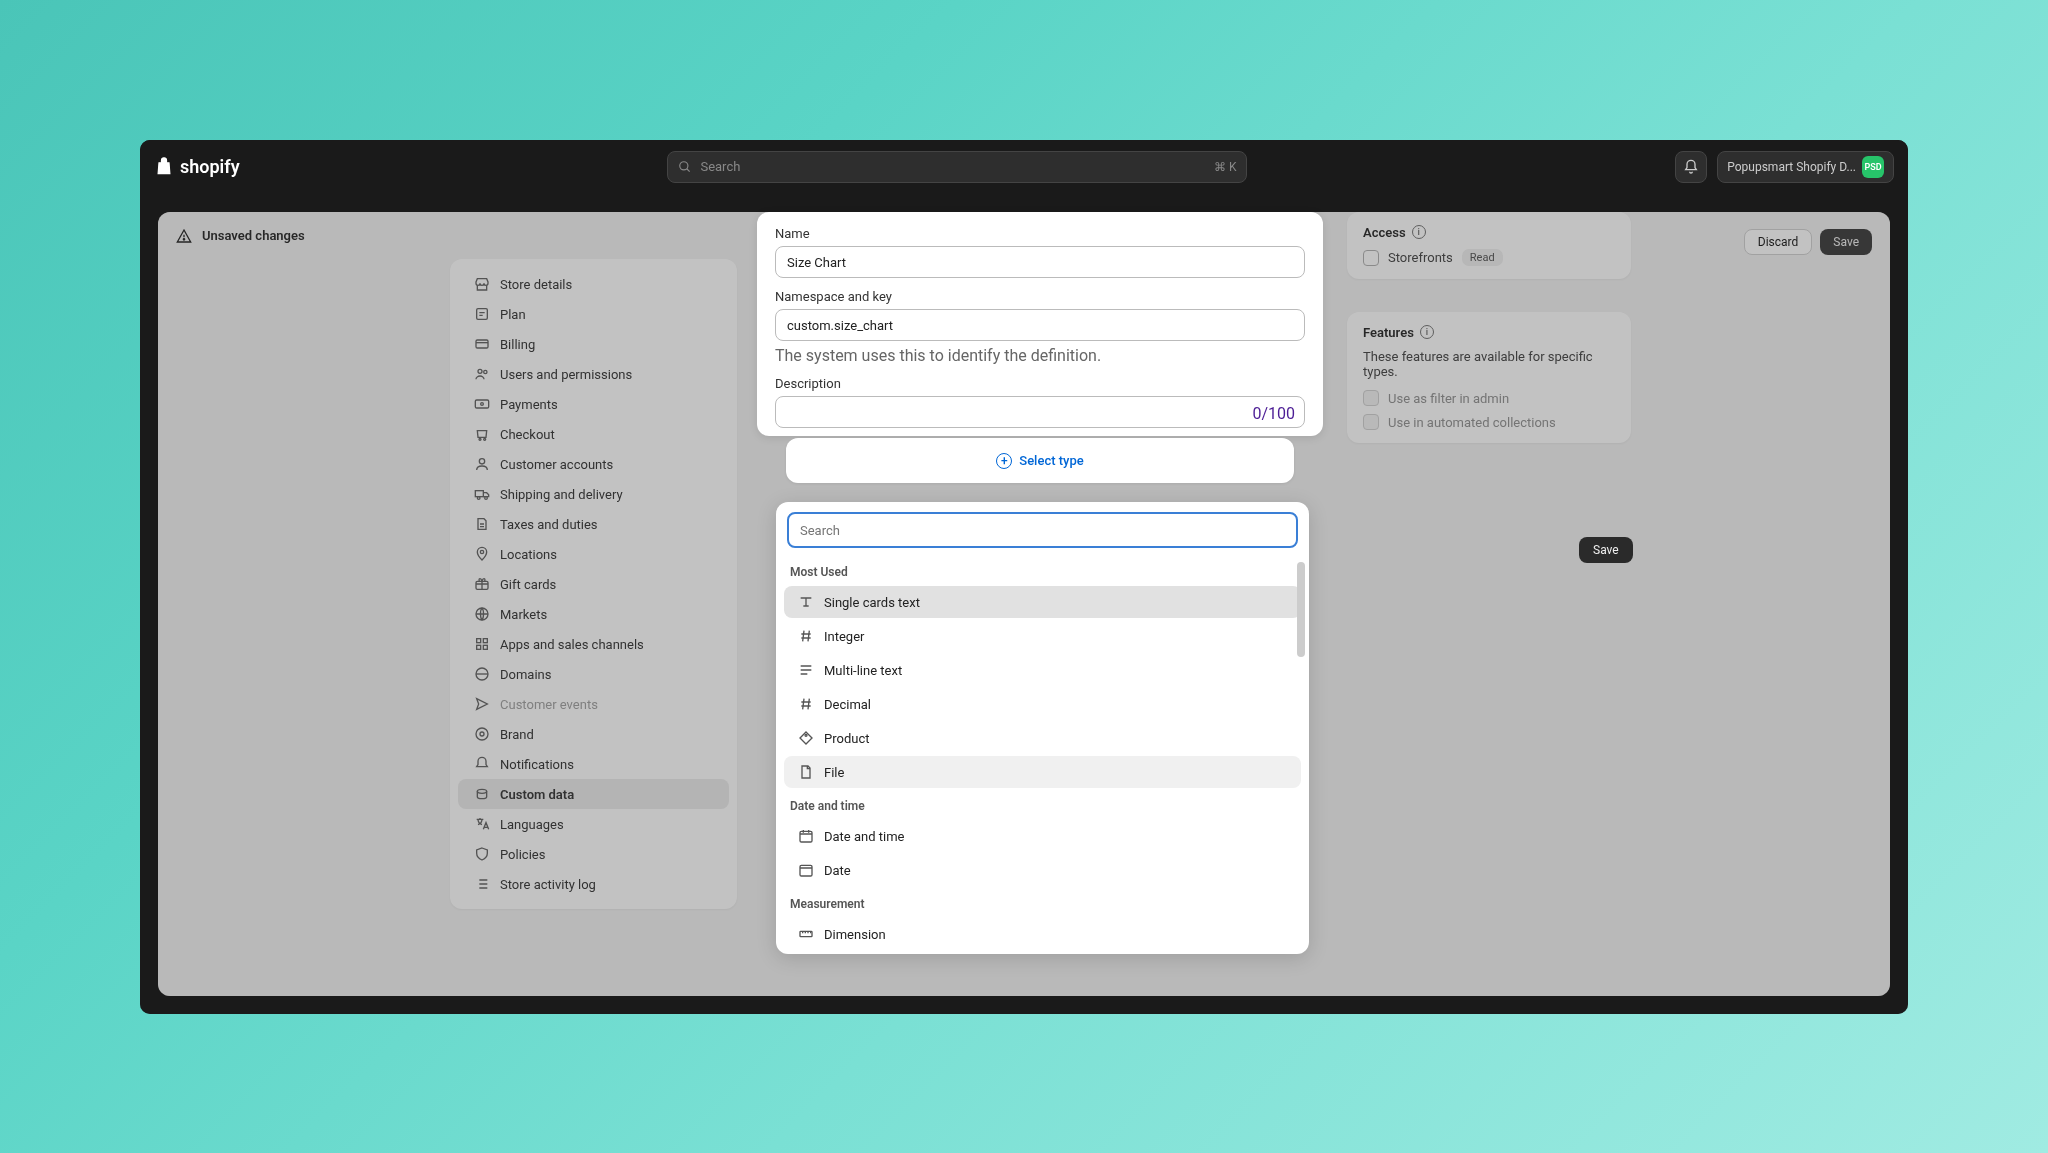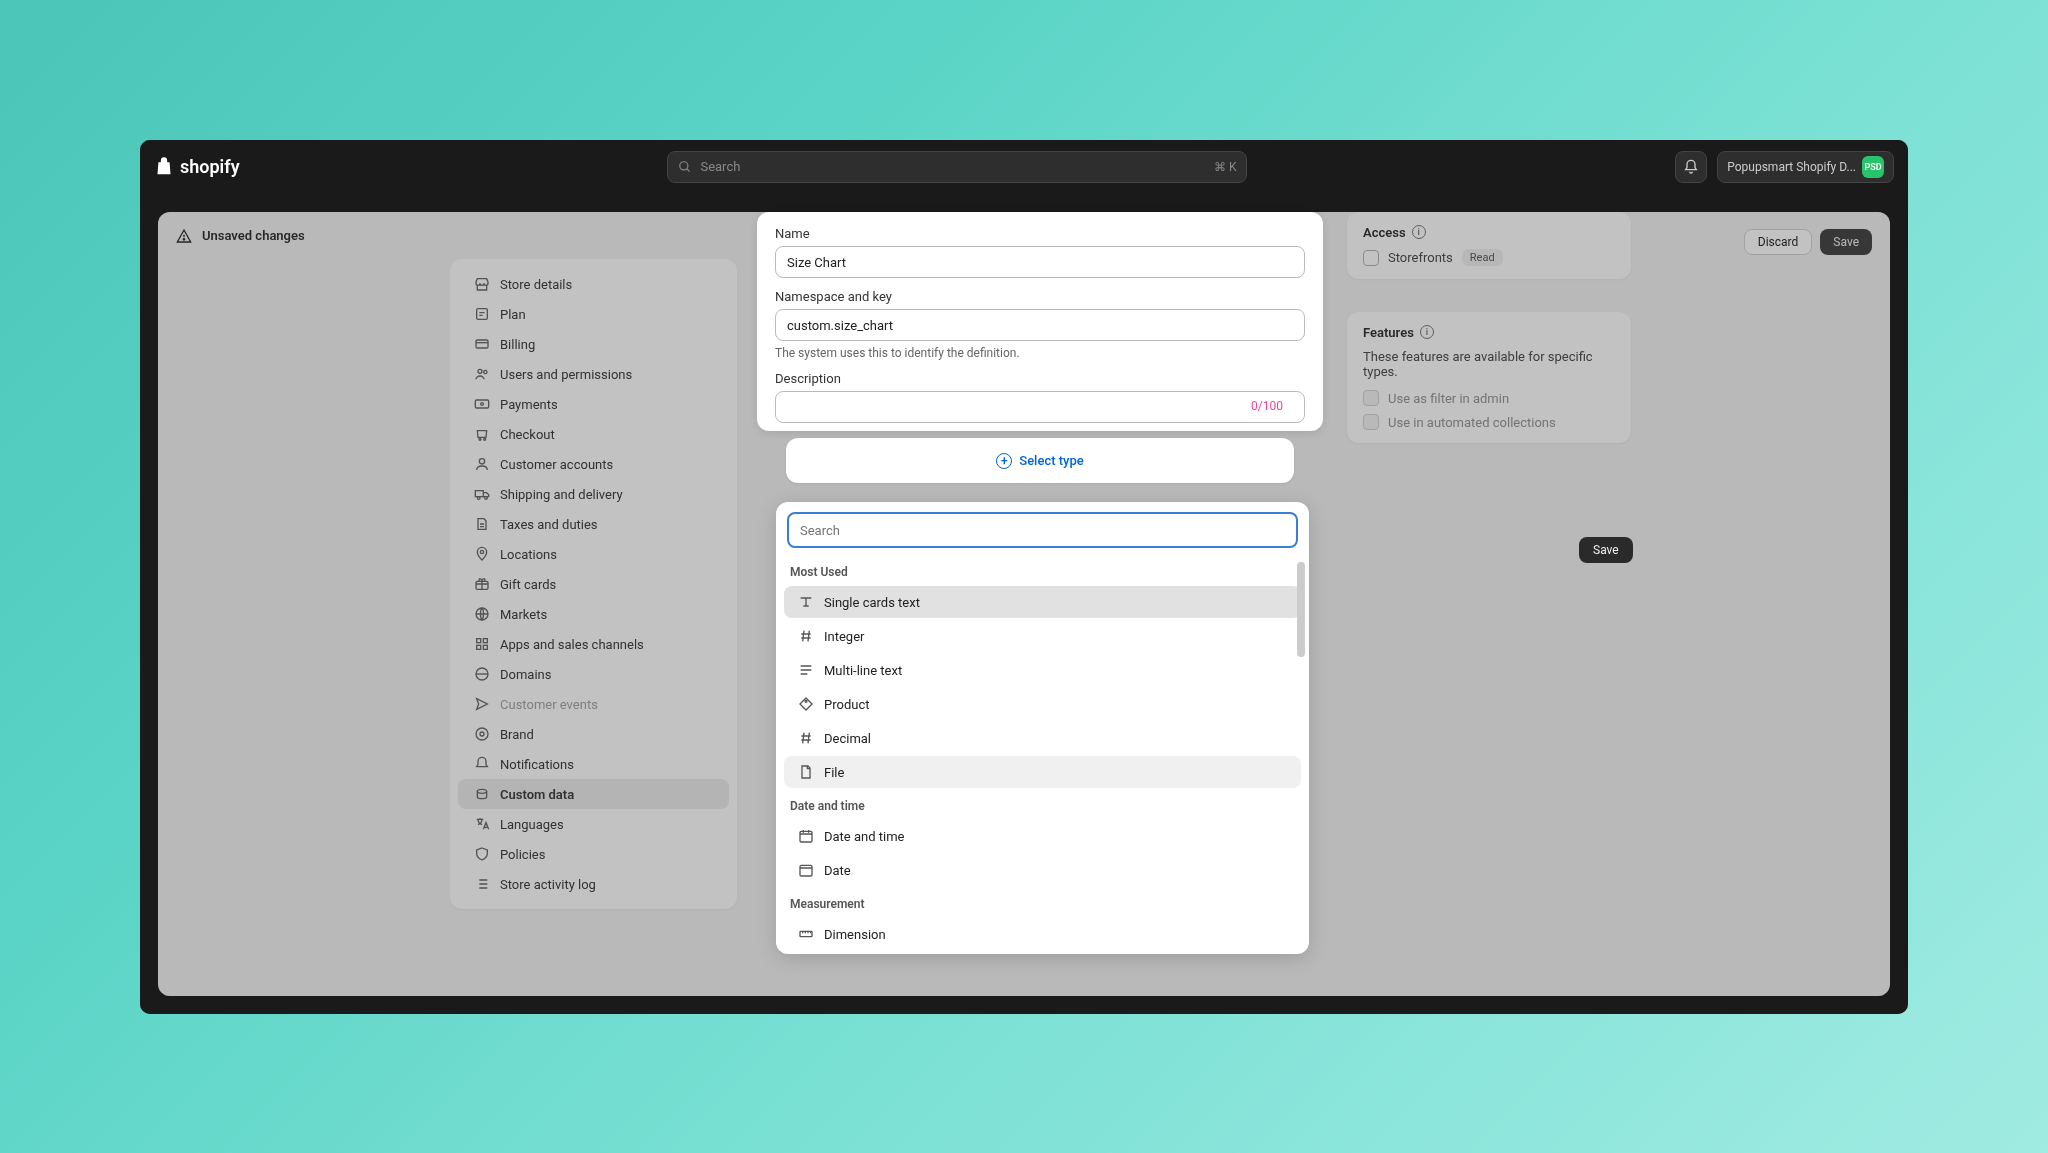--- a/index.html
+++ b/index.html
@@ -29,23 +29,23 @@
 .sidebar-card { position: absolute; left: 292px; top: 47px; width: 287px; background: #fff; border-radius: 12px; padding: 10px 0; box-shadow: 0 1px 2px rgba(0,0,0,0.05); }
 .side-item { display: flex; align-items: center; gap: 10px; padding: 7px 16px; font-size: 13px; color: #222; border-radius: 8px; margin: 0 8px; }
 .side-item.active { background: #eaeaea; font-weight: 600; }
 .side-item.muted { color: #999; }
 .side-icon { width: 16px; height: 16px; color: #555; flex-shrink: 0; }
 
 .form-card { position: absolute; left: 599px; top: 0px; width: 566px; background: #fff; border-radius: 12px; padding: 14px 18px 4px 18px; box-shadow: 0 2px 8px rgba(0,0,0,0.1); z-index: 5; }
 .field-label { font-size: 13px; color: #333; margin-bottom: 5px; }
 .text-input { width: 100%; height: 32px; border: 1px solid #bbb; border-radius: 8px; padding: 0 11px; font-size: 13px; color: #222; }
 .field-group { margin-bottom: 11px; }
-.help-text { font-size: 12px; color: #666; margin-top: 5px; }
+.help-text { font-size: 16px; color: #666; margin-top: 5px; }
 .desc-wrap { position: relative; }
-.char-count { position: absolute; right: 22px; top: 8px; font-size: 12px; color: #ec4899; }
+.char-count { position: absolute; right: 10px; top: 8px; font-size: 16px; color: #4c1d95; }
 
 .select-type-card { position: absolute; left: 628px; top: 226px; width: 508px; height: 45px; background: #fff; border-radius: 12px; display: flex; align-items: center; justify-content: center; gap: 7px; color: #0066d6; font-size: 13px; font-weight: 500; box-shadow: 0 1px 3px rgba(0,0,0,0.08); z-index: 5; }
 .plus-circle { width: 16px; height: 16px; border: 1.8px solid #0066d6; border-radius: 50%; display: flex; align-items: center; justify-content: center; font-size: 12px; line-height: 1; }
 
 .access-card { position: absolute; left: 1189px; top: 0px; width: 284px; background: #fff; border-radius: 12px; padding: 13px 16px; box-shadow: 0 1px 2px rgba(0,0,0,0.05); }
 .card-head { display: flex; gap: 6px; font-size: 13px; font-weight: 600; color: #111; margin-bottom: 9px; }
 .info-circ { width: 14px; height: 14px; border: 1.5px solid #666; border-radius: 50%; display: inline-flex; align-items: center; justify-content: center; font-size: 9px; color: #666; }
 .access-row { display: flex; align-items: center; gap: 9px; font-size: 13px; color: #333; }
 .chk { width: 16px; height: 16px; border: 1px solid #aaa; border-radius: 4px; background: #fff; }
 .badge-read { background: #eee; border-radius: 7px; padding: 2px 8px; font-size: 11px; color: #444; }
@@ -350,34 +350,34 @@
             <span class="dd-ico">
               <svg width="16" height="16" viewBox="0 0 24 24" fill="none" stroke="#555" stroke-width="2">
                 <path d="M4 6h16M4 12h16M4 18h10"></path>
               </svg>
             </span>
             <span>Multi-line text</span>
           </div>
         <div class="dd-item">
             <span class="dd-ico">
               <svg width="16" height="16" viewBox="0 0 24 24" fill="none" stroke="#555" stroke-width="2">
+                <path d="M5 9h14M5 15h14M9 4l-2 16M17 4l-2 16"></path>
+              </svg>
+            </span>
+            <span>Decimal</span>
+          </div>
+        <div class="dd-item">
+            <span class="dd-ico">
+              <svg width="16" height="16" viewBox="0 0 24 24" fill="none" stroke="#555" stroke-width="2">
                 <path d="M12 3l9 9-9 9-9-9 9-9z"></path>
                 <circle cx="12" cy="8" r="1.5"></circle>
               </svg>
             </span>
             <span>Product</span>
           </div>
-        <div class="dd-item">
-            <span class="dd-ico">
-              <svg width="16" height="16" viewBox="0 0 24 24" fill="none" stroke="#555" stroke-width="2">
-                <path d="M5 9h14M5 15h14M9 4l-2 16M17 4l-2 16"></path>
-              </svg>
-            </span>
-            <span>Decimal</span>
-          </div>
         <div class="dd-item hov">
             <span class="dd-ico">
               <svg width="16" height="16" viewBox="0 0 24 24" fill="none" stroke="#555" stroke-width="2">
                 <path d="M6 3h9l3 3v15H6z"></path>
                 <path d="M14 3v4h4"></path>
               </svg>
             </span>
             <span>File</span>
           </div>
         <div class="dd-section">Date and time</div>

